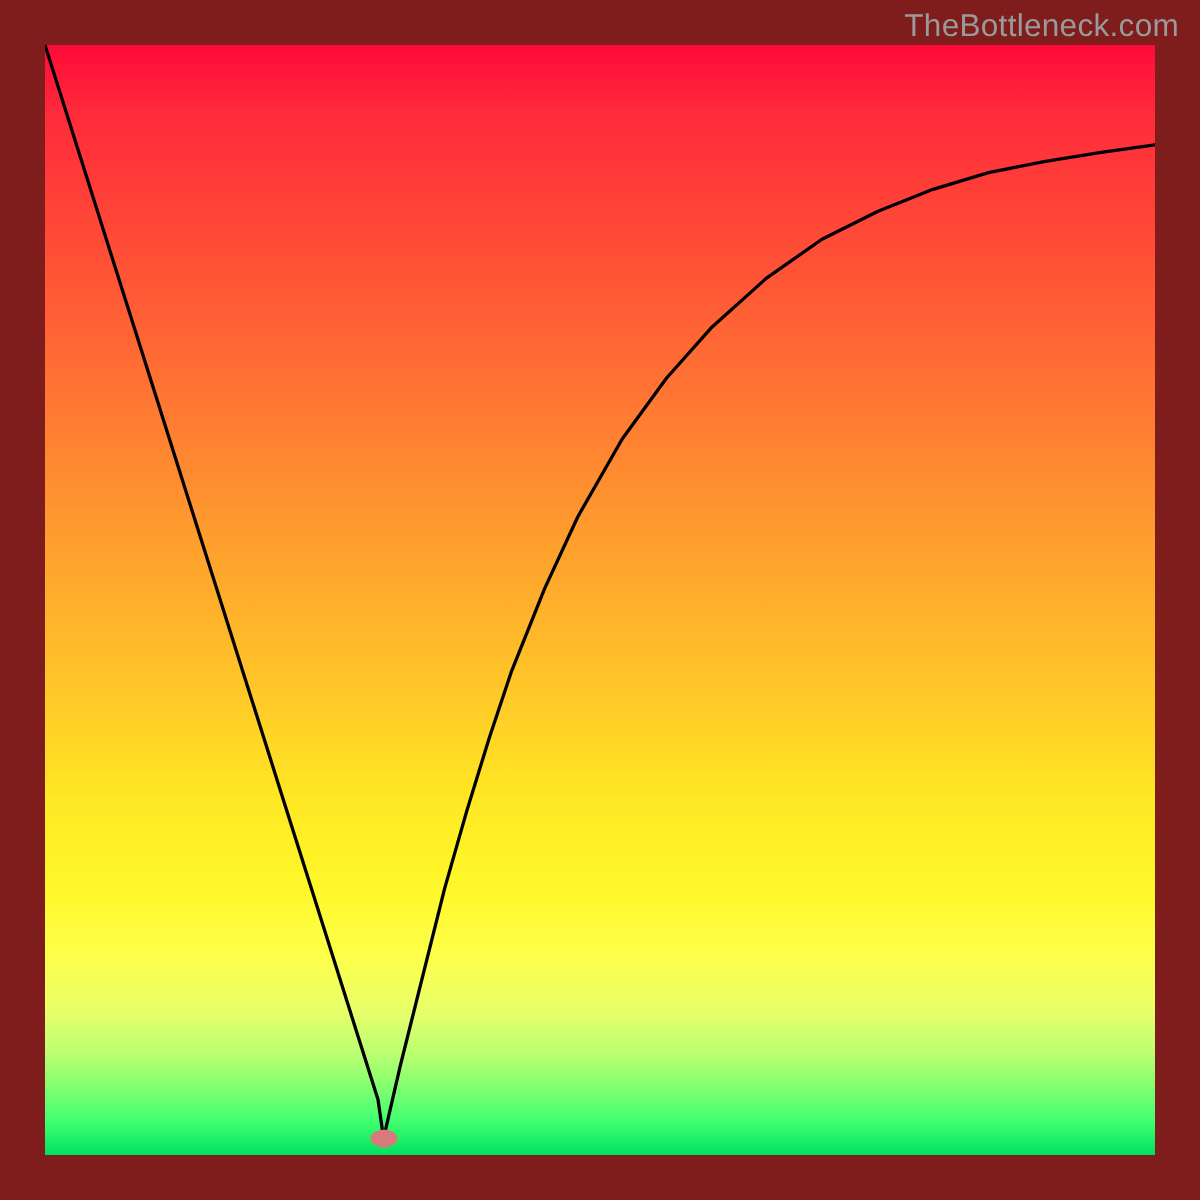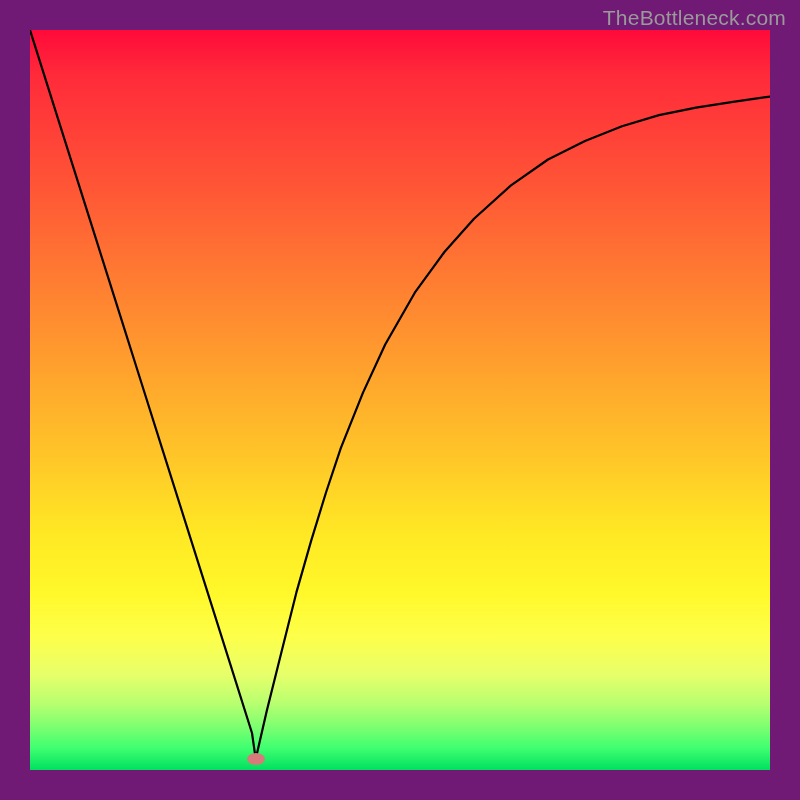--- a/index.html
+++ b/index.html
@@ -8,21 +8,21 @@
     width: 800px;
     height: 800px;
     background: #000;
     font-family: Arial, Helvetica, sans-serif;
     overflow: hidden;
   }
   .frame {
     position: relative;
     width: 800px;
     height: 800px;
-    background: #701a75;
+    background: #7f1d1d;
   }
   .plot {
     position: absolute;
     left: 30px;
     top: 30px;
     width: 740px;
     height: 740px;
     background: linear-gradient(to bottom,
       #ff0a3a 0%,
       #ff2a3a 6%,

